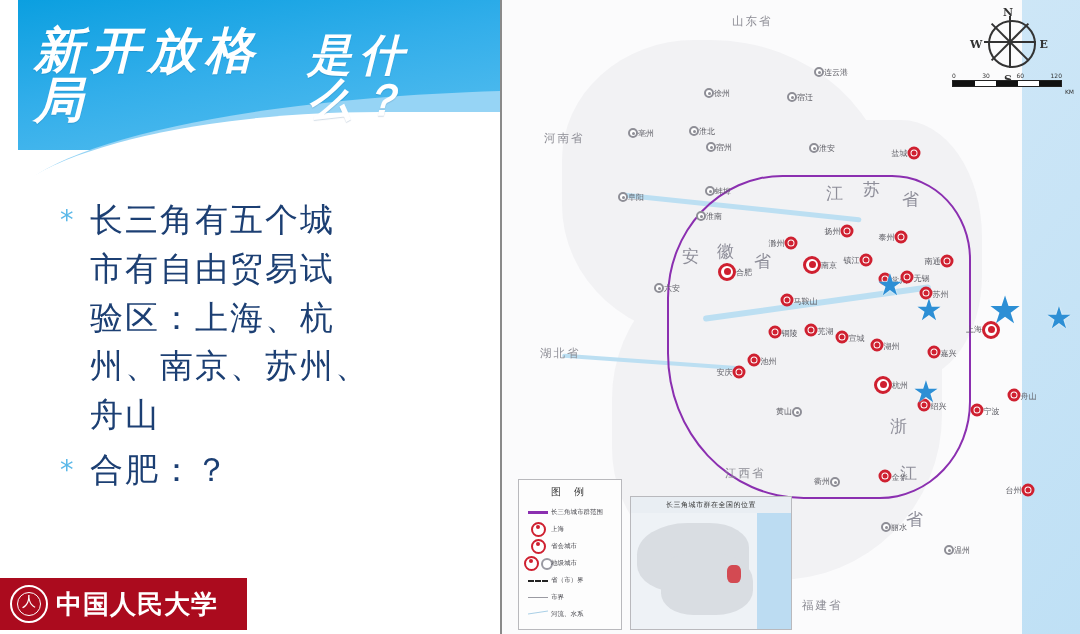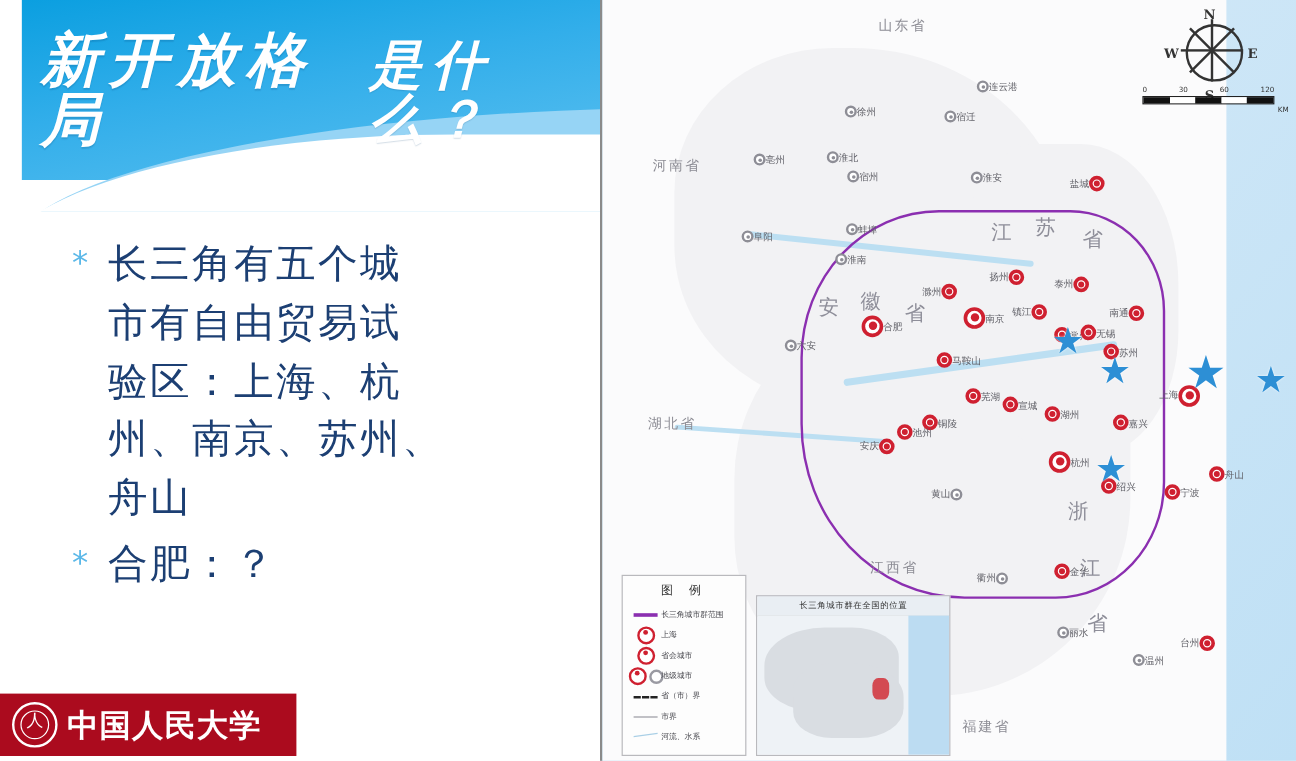--- a/index.html
+++ b/index.html
@@ -299,21 +299,21 @@
         <span class="lbl below">马鞍山</span>
       </div>
     <div class="city" style="left:317px;top:330px;">
         <span class="dot major"></span>
         <span class="lbl below">芜湖</span>
       </div>
     <div class="city" style="left:348px;top:337px;">
         <span class="dot major"></span>
         <span class="lbl below">宣城</span>
       </div>
-    <div class="city" style="left:281px;top:352px;">
+    <div class="city" style="left:281px;top:332px;">
         <span class="dot major"></span>
         <span class="lbl below">铜陵</span>
       </div>
     <div class="city" style="left:229px;top:372px;">
         <span class="lbl">安庆</span>
         <span class="dot major"></span>
       </div>
     <div class="city" style="left:260px;top:360px;">
         <span class="dot major"></span>
         <span class="lbl below">池州</span>
@@ -351,21 +351,21 @@
         <span class="lbl below">舟山</span>
       </div>
     <div class="city" style="left:391px;top:476px;">
         <span class="dot major"></span>
         <span class="lbl below">金华</span>
       </div>
     <div class="city" style="left:325px;top:482px;">
         <span class="lbl">衢州</span>
         <span class="dot plain"></span>
       </div>
-    <div class="city" style="left:496px;top:490px;margin-top:46px;">
+    <div class="city" style="left:518px;top:490px;">
         <span class="lbl">台州</span>
         <span class="dot major"></span>
       </div>
     <div class="city" style="left:392px;top:527px;">
         <span class="dot plain"></span>
         <span class="lbl below">丽水</span>
       </div>
     <div class="city" style="left:455px;top:550px;">
         <span class="dot plain"></span>
         <span class="lbl below">温州</span>

